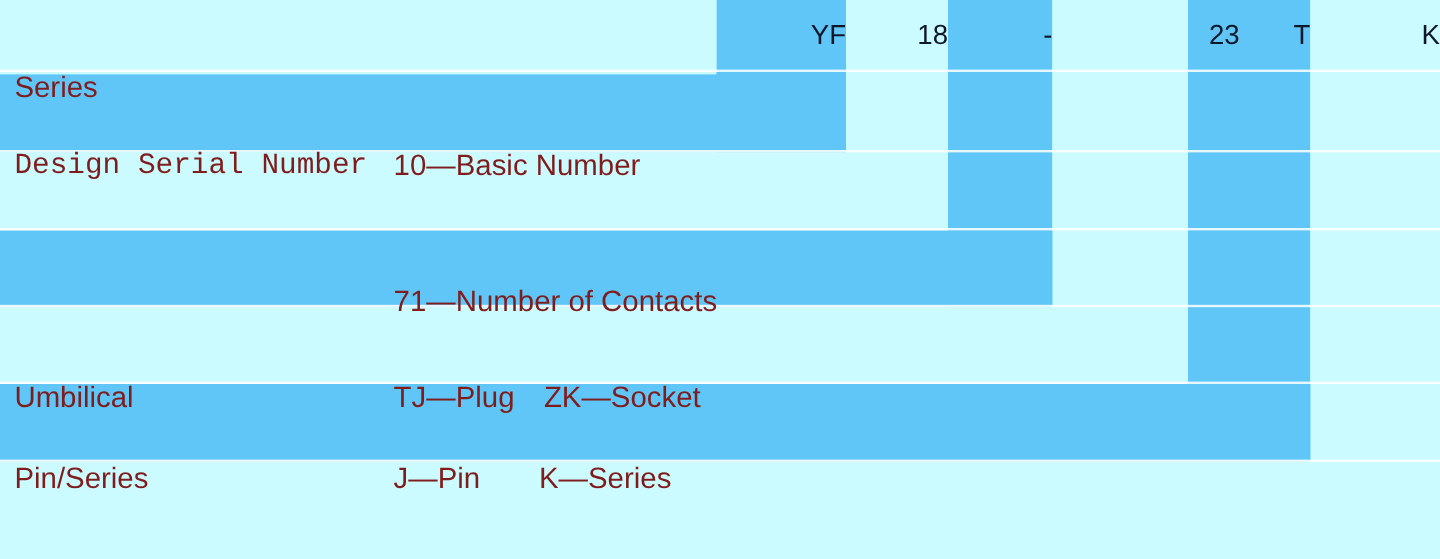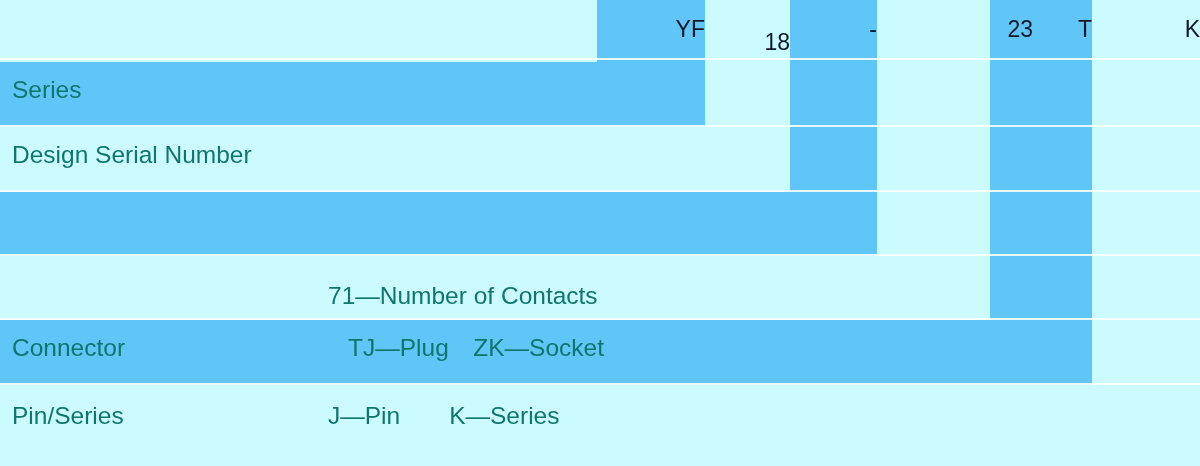--- a/index.html
+++ b/index.html
@@ -28,22 +28,22 @@
     font-size:23px;color:#0f172a;line-height:1;
   }
 
   .rowline{
     position:absolute;left:0;width:1200px;height:2px;
     background:#ffffff;opacity:.85;
   }
 
   .rowtext{
     position:absolute;height:56px;
-    display:flex;align-items:center;
-    font-size:24.5px;color:#0f766e;white-space:pre;
+    display:flex;align-items:flex-start;
+    font-size:24.5px;color:#7f1d1d;white-space:pre;
     line-height:1;
   }
   .lbl{left:12px;}
   .val{left:328px;}
 </style>
 </head>
 <body>
 
 <div id="stage">
 
@@ -71,44 +71,45 @@
   <div class="rowline" style="top:58px;"></div>
   <div class="rowline" style="top:125px;"></div>
   <div class="rowline" style="top:190px;"></div>
   <div class="rowline" style="top:254px;"></div>
   <div class="rowline" style="top:318px;"></div>
   <div class="rowline" style="top:383px;"></div>
 
   <div class="hdr-cell" style="left:597px;width:108px;">
       <span>YF</span>
     </div>
-  <div class="hdr-cell" style="left:705px;width:85px;margin-top:13px;">
+  <div class="hdr-cell" style="left:705px;width:85px;">
       <span>18</span>
     </div>
   <div class="hdr-cell" style="left:790px;width:87px;">
       <span>-</span>
     </div>
   <div class="hdr-cell" style="left:920px;width:113px;">
       <span>23</span>
     </div>
   <div class="hdr-cell" style="left:990px;width:102px;">
       <span>T</span>
     </div>
   <div class="hdr-cell" style="left:1092px;width:108px;">
       <span>K</span>
     </div>
 
   <div class="rowtext lbl" style="top:62px;"><span>Series</span></div>
 
-  <div class="rowtext lbl" style="top:127px;"><span>Design Serial Number</span></div>
+  <div class="rowtext lbl" style="top:127px;font-family:Liberation Mono, monospace;"><span>Design Serial Number</span></div>
+  <div class="rowtext val" style="top:127px;"><span>10—Basic Number</span></div>
 
   <div class="rowtext lbl" style="top:192px;"><span></span></div>
   <div class="rowtext val" style="top:192px;"><span></span></div>
 
-  <div class="rowtext val" style="top:268px;"><span>71—Number of Contacts</span></div>
+  <div class="rowtext val" style="top:240px;"><span>71—Number of Contacts</span></div>
 
-  <div class="rowtext lbl" style="top:320px;"><span>Connector</span></div>
-  <div class="rowtext val" style="top:320px;margin-left:20px;"><span>TJ—Plug ZK—Socket</span></div>
+  <div class="rowtext lbl" style="top:320px;"><span>Umbilical</span></div>
+  <div class="rowtext val" style="top:320px;"><span>TJ—Plug ZK—Socket</span></div>
 
   <div class="rowtext lbl" style="top:388px;"><span>Pin/Series</span></div>
   <div class="rowtext val" style="top:388px;"><span>J—Pin  K—Series</span></div>
 
 </div>
 
 </body></html>

